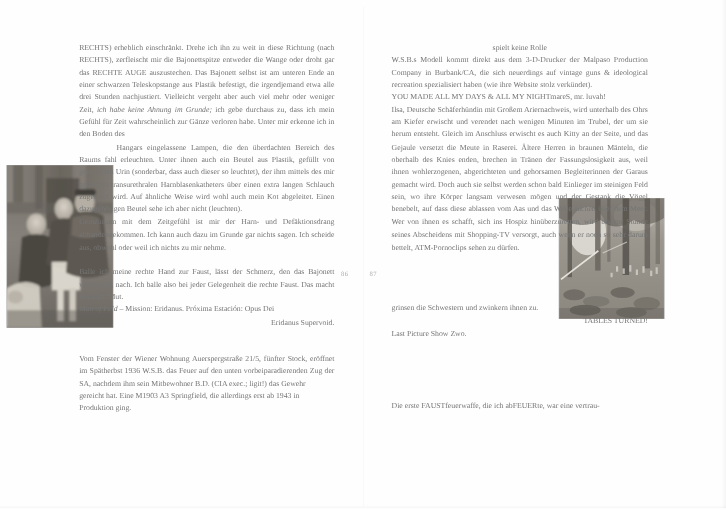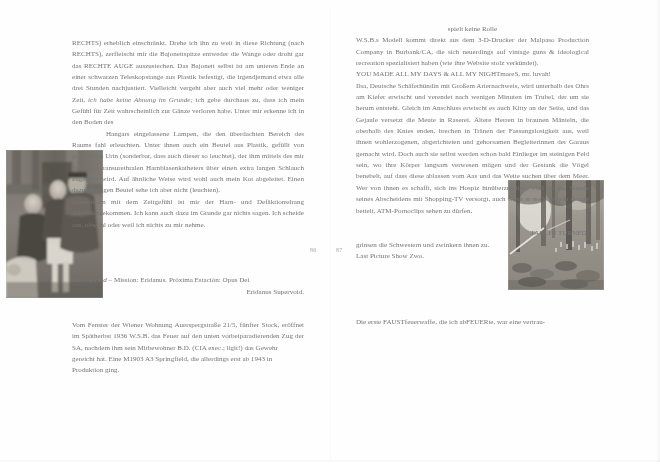--- a/index.html
+++ b/index.html
@@ -27,21 +27,21 @@
   .col {
     position: absolute;
     top: 0;
     font-size: 7.05px;
     line-height: 11.35px;
     text-align: justify;
     text-justify: inter-word;
     color: #757575;
   }
   .col-left  { left: 72px;  width: 232px; top: 38px; }
-  .col-right { left: 356px; width: 233px; top: 24px; }
+  .col-right { left: 356px; width: 233px; top: 38px; }
 
   .para { margin: 0 0 0 0; }
   .para + .para { margin-top: 0; }
   .gap { height: 11.35px; }
   .gap-lg { height: 22px; }
   .center { text-align: center; }
   .right { text-align: right; }
   .left-plain { text-align: left; margin-top: 33px; }
   em, .ital { font-style: italic; }
 
@@ -213,20 +213,21 @@
   <div class="col col-left">
 
     <p class="para"><span>RECHTS) erheblich einschränkt. Drehe ich ihn zu weit in diese Richtung (nach RECHTS), zerfleischt mir die Bajonettspitze entweder die Wange oder droht gar das RECHTE AUGE auszustechen. Das Bajonett selbst ist am unteren Ende an einer schwarzen Teleskopstange aus Plastik befestigt, die irgendjemand etwa alle drei Stunden nachjustiert. Vielleicht vergeht aber auch viel mehr oder weniger Zeit, </span><em>ich habe keine Ahnung im Grunde;</em><span> ich gebe durchaus zu, dass ich mein Gefühl für Zeit wahrscheinlich zur Gänze verloren habe. Unter mir erkenne ich in den Boden des</span></p>
 
     <p class="para hang-start">Hangars eingelassene Lampen, die den überdachten Bereich des Raums fahl erleuchten. Unter ihnen auch ein Beutel aus Plastik, gefüllt von gelblichem Urin (sonderbar, dass auch dieser so leuchtet), der ihm mittels des mir gesetzten transurethralen Harnblasenkatheters über einen extra langen Schlauch zugeführt wird. Auf ähnliche Weise wird wohl auch mein Kot abgeleitet. Einen dazugehörigen Beutel sehe ich aber nicht (leuchten).</p>
 
     <p class="para">Gemeinsam mit dem Zeitgefühl ist mir der Harn- und Defäktionsdrang abhandengekommen. Ich kann auch dazu im Grunde gar nichts sagen. Ich scheide aus, obwohl oder weil ich nichts zu mir nehme.</p>
 
     <div class="gap"></div>
 
+    <p class="para">Balle ich meine rechte Hand zur Faust, lässt der Schmerz, den das Bajonett verursacht, nach. Ich balle also bei jeder Gelegenheit die rechte Faust. Das macht mir auch Mut.</p>
 
     <p class="para left-plain"><em>Man of Feld</em><span> – Mission: Eridanus. Próxima Estación: Opus Dei</span></p>
 
     <p class="para right">Eridanus Supervoid.</p>
 
     <div class="gap-lg"></div>
 
     <p class="para">Vom Fenster der Wiener Wohnung Auerspergstraße 21/5, fünfter Stock, eröffnet im Spätherbst 1936 W.S.B. das Feuer auf den unten vorbeiparadierenden Zug der SA, nachdem ihm sein Mitbewohner B.D. (CIA exec.; ligit!) das Gewehr</p>
 
     <p class="para left-plain">gereicht hat. Eine M1903 A3 Springfield, die allerdings erst ab 1943 in Produktion ging.</p>
@@ -238,23 +239,23 @@
     <p class="para center">spielt keine Rolle</p>
 
     <p class="para">W.S.B.s Modell kommt direkt aus dem 3-D-Drucker der Malpaso Production Company in Burbank/CA, die sich neuerdings auf vintage guns &amp; ideological recreation spezialisiert haben (wie ihre Website stolz verkündet).</p>
 
     <p class="para left-plain">YOU MADE ALL MY DAYS &amp; ALL MY NIGHTmareS, mr. luvah!</p>
 
     <p class="para"><span>Ilsa, Deutsche Schäferhündin mit Großem Ariernachweis, wird unterhalb des Ohrs am Kiefer erwischt und verendet nach wenigen Minuten im Trubel, der um sie herum entsteht. Gleich im Anschluss erwischt es auch Kitty an der Seite, und das Gejaule versetzt die Meute in Raserei. Ältere Herren in braunen Mänteln, die oberhalb des Knies enden, brechen in Tränen der Fassungslosigkeit aus, weil ihnen wohlerzogenen, abgerichteten und gehorsamen Begleiterinnen der Garaus gemacht wird. Doch auch sie selbst werden schon bald Einlieger im steinigen Feld sein, wo ihre Körper langsam verwesen mögen und der Gestank die Vögel benebelt, auf dass diese ablassen vom Aas und das Weite suchen über dem Meer. Wer von ihnen es schafft, sich ins Hospiz hinüberzuretten, wird bis zur Stunde seines Abscheidens mit Shopping-TV versorgt, auch wenn er noch so sehr darum bettelt, ATM-Pornoclips sehen zu dürfen.</span></p>
 
     <div class="gap"></div>
 
+    <p class="para left-plain">grinsen die Schwestern und zwinkern ihnen zu.</p>
+
     <p class="para right">TABLES TURNED!</p>
-
-    <p class="para left-plain">grinsen die Schwestern und zwinkern ihnen zu.</p>
 
 
     <p class="para left-plain">Last Picture Show Zwo.</p>
 
 
     <div class="gap-lg"></div>
 
     <p class="para left-plain">Die erste FAUSTfeuerwaffe, die ich abFEUERte, war eine vertrau-</p>
 
   </div>

